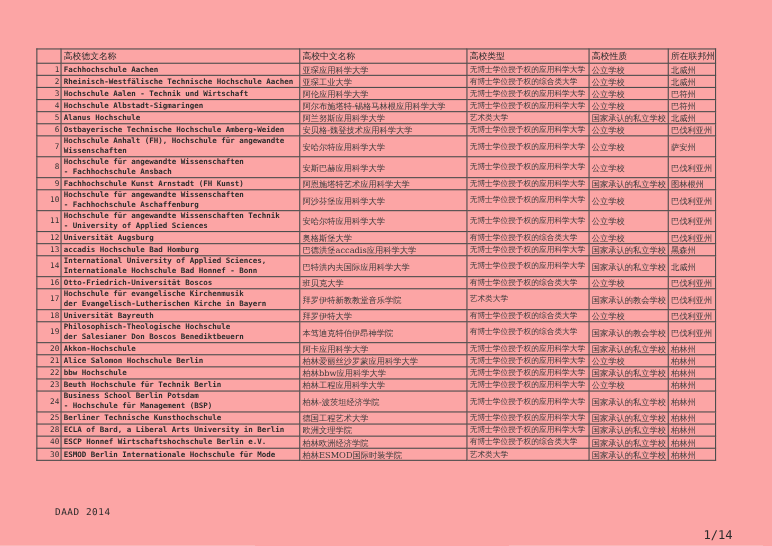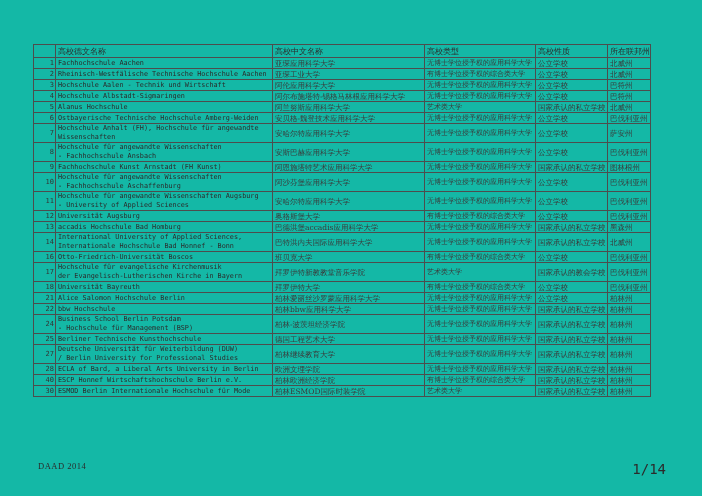--- a/index.html
+++ b/index.html
@@ -4,21 +4,21 @@
 <style>
   html, body { margin: 0; padding: 0; }
   body {
     width: 702px; height: 496px;
     background: #f4f4f2;
     font-family: "DejaVu Sans Mono", "Liberation Mono", monospace;
   }
   .page {
     position: relative;
     width: 702px; height: 496px;
-    background: #14b8a6;
+    background: #fca5a5;
     overflow: hidden;
     color: #222;
   }
   table.uni-table {
     position: absolute;
     left: 33px; top: 44px;
     width: 617px;
     border-collapse: collapse;
     table-layout: fixed;
   }
@@ -48,41 +48,41 @@
     text-align: right;
     font-size: 7px;
     padding-right: 1px;
     color: #333;
   }
   td.c-de {
     font-size: 6.8px;
     line-height: 9px;
     white-space: pre-line;
     font-family: "DejaVu Sans Mono", "Liberation Mono", monospace;
+    font-weight: bold;
   }
   td.c-zh, td.c-type, td.c-nature, td.c-state {
     font-family: "DejaVu Serif", "Liberation Serif", serif;
     font-size: 7.5px;
     line-height: 9px;
     white-space: nowrap;
     color: #3a3a3a;
   }
   td.c-type { font-size: 7px; }
   .footer-left {
     position: absolute;
-    left: 38px; top: 461px;
+    left: 50px; top: 461px;
     font-size: 8.5px;
     color: #2b2b2b;
     letter-spacing: 0.5px;
-    font-family: Liberation Serif, serif;
   }
   .footer-right {
     position: absolute;
-    right: 36px; top: 461px;
-    font-size: 14px;
+    right: 36px; top: 480px;
+    font-size: 11px;
     color: #2b2b2b;
   }
 </style>
 </head>
 <body>
 
 <div class="page">
 
   <table class="uni-table">
     <colgroup>
@@ -182,21 +182,21 @@
       <td class="c-no">10</td>
       <td class="c-de">Hochschule für angewandte Wissenschaften
 - Fachhochschule Aschaffenburg</td>
       <td class="c-zh">阿沙芬堡应用科学大学</td>
       <td class="c-type">无博士学位授予权的应用科学大学</td>
       <td class="c-nature">公立学校</td>
       <td class="c-state">巴伐利亚州</td>
     </tr>
         <tr>
       <td class="c-no">11</td>
-      <td class="c-de">Hochschule für angewandte Wissenschaften Augsburg
+      <td class="c-de">Hochschule für angewandte Wissenschaften Technik
 - University of Applied Sciences</td>
       <td class="c-zh">安哈尔特应用科学大学</td>
       <td class="c-type">无博士学位授予权的应用科学大学</td>
       <td class="c-nature">公立学校</td>
       <td class="c-state">巴伐利亚州</td>
     </tr>
         <tr>
       <td class="c-no">12</td>
       <td class="c-de">Universität Augsburg</td>
       <td class="c-zh">奥格斯堡大学</td>
@@ -240,62 +240,78 @@
     </tr>
         <tr>
       <td class="c-no">18</td>
       <td class="c-de">Universität Bayreuth</td>
       <td class="c-zh">拜罗伊特大学</td>
       <td class="c-type">有博士学位授予权的综合类大学</td>
       <td class="c-nature">公立学校</td>
       <td class="c-state">巴伐利亚州</td>
     </tr>
         <tr>
+      <td class="c-no">19</td>
+      <td class="c-de">Philosophisch-Theologische Hochschule
+der Salesianer Don Boscos Benediktbeuern</td>
+      <td class="c-zh">本笃迪克特伯伊昂神学院</td>
+      <td class="c-type">有博士学位授予权的综合类大学</td>
+      <td class="c-nature">国家承认的教会学校</td>
+      <td class="c-state">巴伐利亚州</td>
+    </tr>
+        <tr>
+      <td class="c-no">20</td>
+      <td class="c-de">Akkon-Hochschule</td>
+      <td class="c-zh">阿卡应用科学大学</td>
+      <td class="c-type">无博士学位授予权的应用科学大学</td>
+      <td class="c-nature">国家承认的私立学校</td>
+      <td class="c-state">柏林州</td>
+    </tr>
+        <tr>
       <td class="c-no">21</td>
       <td class="c-de">Alice Salomon Hochschule Berlin</td>
       <td class="c-zh">柏林爱丽丝沙罗蒙应用科学大学</td>
       <td class="c-type">无博士学位授予权的应用科学大学</td>
       <td class="c-nature">公立学校</td>
       <td class="c-state">柏林州</td>
     </tr>
         <tr>
       <td class="c-no">22</td>
       <td class="c-de">bbw Hochschule</td>
       <td class="c-zh">柏林bbw应用科学大学</td>
       <td class="c-type">无博士学位授予权的应用科学大学</td>
       <td class="c-nature">国家承认的私立学校</td>
+      <td class="c-state">柏林州</td>
+    </tr>
+        <tr>
+      <td class="c-no">23</td>
+      <td class="c-de">Beuth Hochschule für Technik Berlin</td>
+      <td class="c-zh">柏林工程应用科学大学</td>
+      <td class="c-type">无博士学位授予权的应用科学大学</td>
+      <td class="c-nature">公立学校</td>
       <td class="c-state">柏林州</td>
     </tr>
         <tr>
       <td class="c-no">24</td>
       <td class="c-de">Business School Berlin Potsdam
 - Hochschule für Management (BSP)</td>
       <td class="c-zh">柏林-波茨坦经济学院</td>
       <td class="c-type">无博士学位授予权的应用科学大学</td>
       <td class="c-nature">国家承认的私立学校</td>
       <td class="c-state">柏林州</td>
     </tr>
         <tr>
       <td class="c-no">25</td>
       <td class="c-de">Berliner Technische Kunsthochschule</td>
       <td class="c-zh">德国工程艺术大学</td>
       <td class="c-type">无博士学位授予权的应用科学大学</td>
       <td class="c-nature">国家承认的私立学校</td>
       <td class="c-state">柏林州</td>
     </tr>
         <tr>
-      <td class="c-no">27</td>
-      <td class="c-de">Deutsche Universität für Weiterbildung (DUW)
-/ Berlin University for Professional Studies</td>
-      <td class="c-zh">柏林继续教育大学</td>
-      <td class="c-type">无博士学位授予权的应用科学大学</td>
-      <td class="c-nature">国家承认的私立学校</td>
-      <td class="c-state">柏林州</td>
-    </tr>
-        <tr>
       <td class="c-no">28</td>
       <td class="c-de">ECLA of Bard, a Liberal Arts University in Berlin</td>
       <td class="c-zh">欧洲文理学院</td>
       <td class="c-type">无博士学位授予权的应用科学大学</td>
       <td class="c-nature">国家承认的私立学校</td>
       <td class="c-state">柏林州</td>
     </tr>
         <tr>
       <td class="c-no">40</td>
       <td class="c-de">ESCP Honnef Wirtschaftshochschule Berlin e.V.</td>

